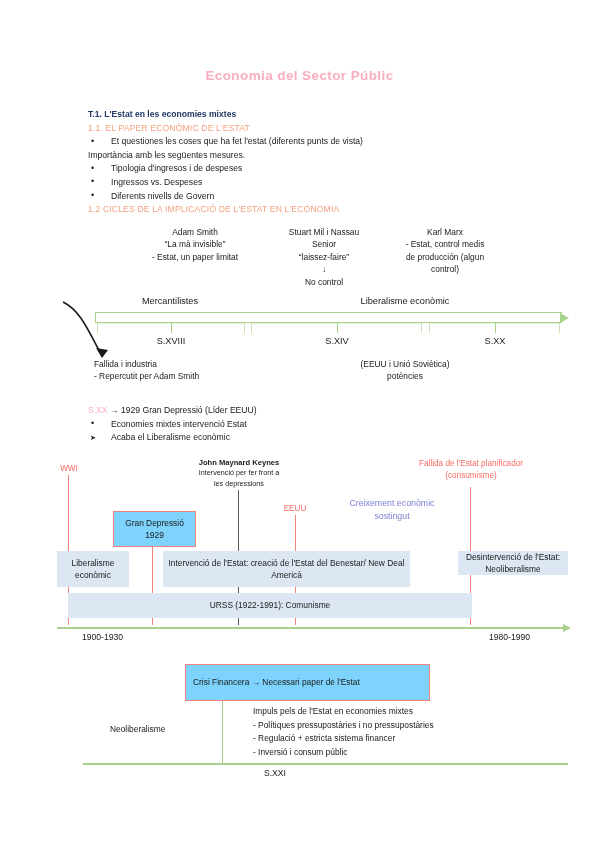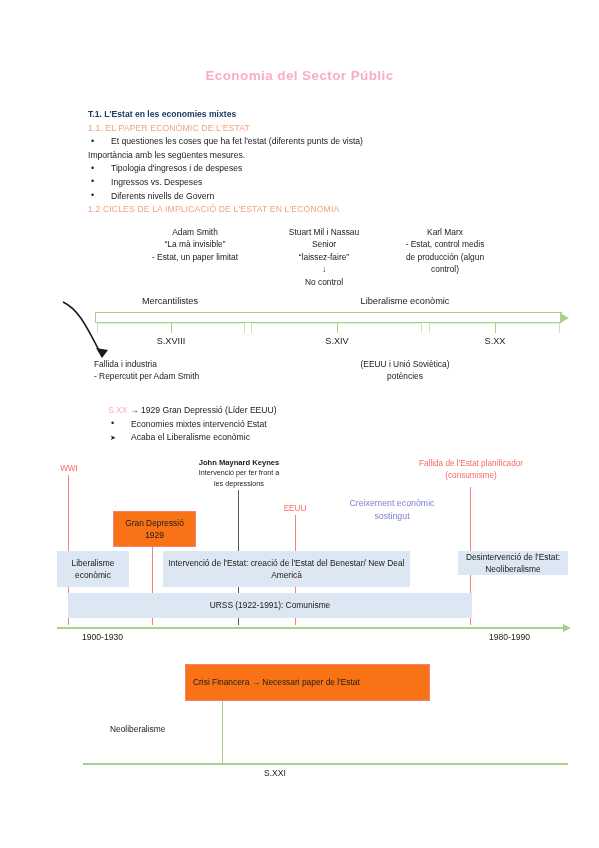--- a/index.html
+++ b/index.html
@@ -68,21 +68,21 @@
   .lbl { position:absolute; font-size:8.2px; line-height:11.6px; text-align:center; }
   .lbl.red { color:#fa6a62; }
   .lbl.blue { color:#7b7fd4; }
   .bluebox {
     position:absolute; background:#dde7f3; box-sizing:border-box;
     display:flex; align-items:center; justify-content:center;
     text-align:center; font-size:8.4px; line-height:12.4px; color:#1a1a1a;
     padding:2px 4px;
   }
   .redbox {
-    position:absolute; border:1.2px solid #f4827c; background:#f97316;
+    position:absolute; border:1.2px solid #f4827c; background:#7dd3fc;
     box-sizing:border-box; display:flex; align-items:center; justify-content:center;
     text-align:center; font-size:8.4px; line-height:12.4px; color:#1a1a1a;
   }
   .greenaxis { position:absolute; height:1.6px; background:#a9d18e; }
   .greenarrow {
     position:absolute; width:0; height:0;
     border-top:4px solid transparent; border-bottom:4px solid transparent;
     border-left:8px solid #a9d18e;
   }
   .axtick { position:absolute; font-size:8.6px; color:#1a1a1a; }
@@ -178,21 +178,21 @@
     </div>
   </div>
 
   <div class="curvearrow">
     <svg width="72" height="74" viewBox="0 0 72 74">
       <path d="M5 6 C 22 14, 30 34, 44 60" stroke="#1a1a1a" stroke-width="1.6" fill="none"></path>
       <polygon points="44,62 38,52 50,54" fill="#1a1a1a"></polygon>
     </svg>
   </div>
 
-  <div class="outline" style="top:404px;margin-left:20px;">
+  <div class="outline" style="top:404px;">
     <div class="ln">
       <span style="color:#f9aec0;">S.XX</span>
       <span style="color:#1a1a1a;">→ 1929 Gran Depressió (Líder EEUU)</span>
     </div>
     <div class="ln bul">Economies mixtes intervenció Estat</div>
     <div class="ln arw">Acaba el Liberalisme econòmic</div>
   </div>
 
   <div class="tl2">
 
@@ -248,19 +248,25 @@
     <div class="redbox" style="left:185px; top:9px; width:245px; height:37px; justify-content:flex-start; padding-left:7px;">
       <div style="text-align:left;">
         <div>Crisi Financera → Necessari paper de l'Estat</div>
       </div>
     </div>
 
     <div class="greenvline" style="left:222px; top:46px; height:62px;"></div>
 
     <div class="blist" style="left:110px; top:68px;">Neoliberalisme</div>
 
+    <div class="blist" style="left:253px; top:50px;">
+      <div>Impuls pels de l'Estat en economies mixtes</div>
+      <div>- Polítiques pressupostàries i no pressupostàries</div>
+      <div>- Regulació + estricta sistema financer</div>
+      <div>- Inversió i consum públic</div>
+    </div>
 
     <div class="greenaxis" style="left:83px; top:108px; width:485px;"></div>
 
     <div class="axtick" style="left:264px; top:113px;">S.XXI</div>
   </div>
 
 </div>
 
 </body></html>

